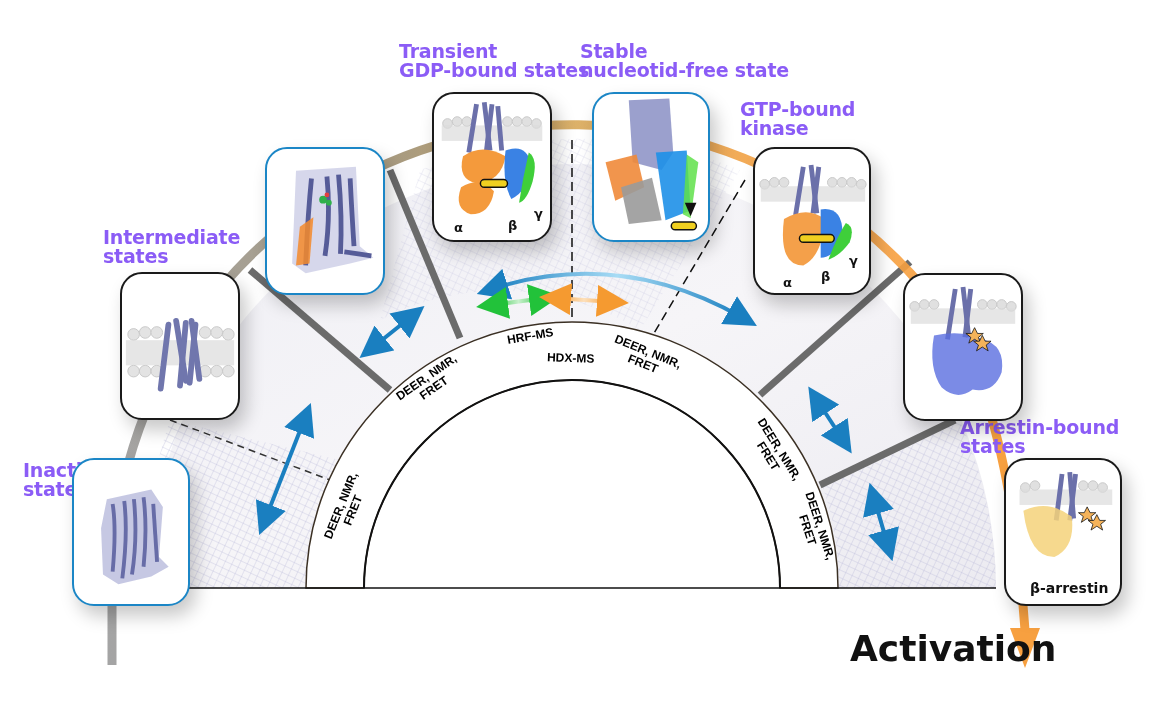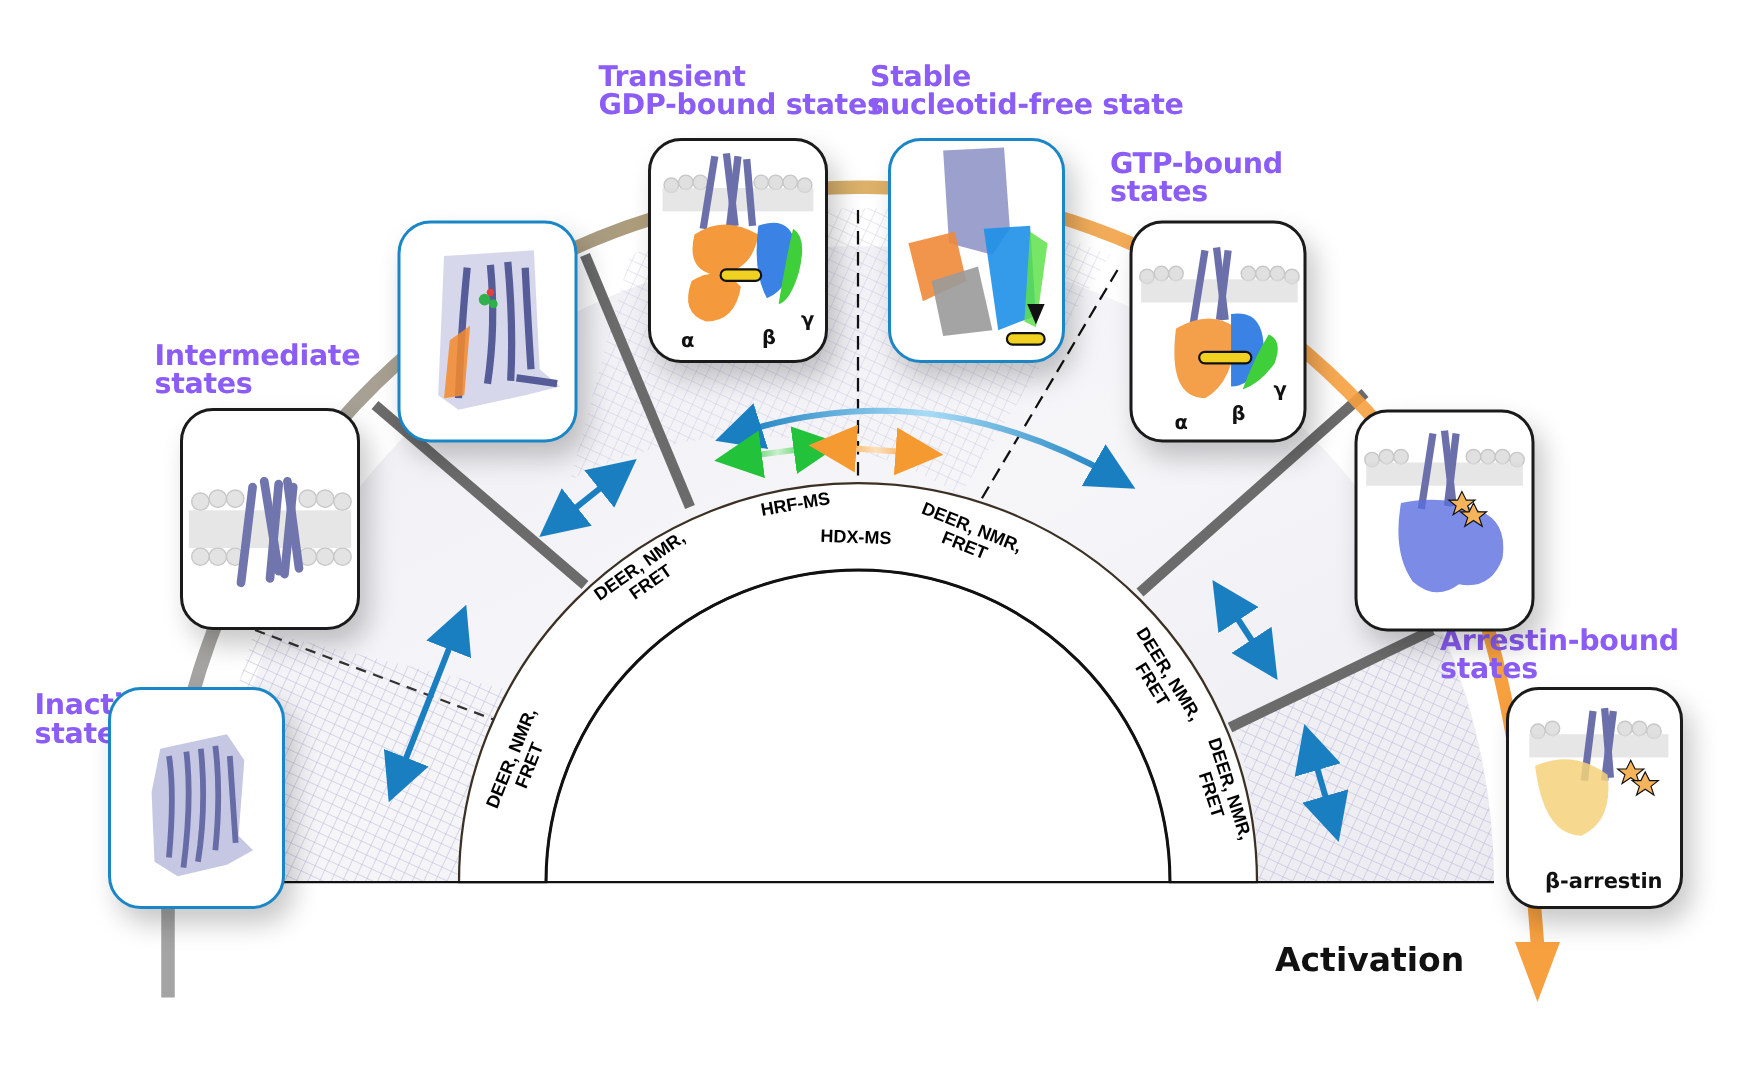--- a/index.html
+++ b/index.html
@@ -6,21 +6,21 @@
   body{width:1164px;height:722px;position:relative;overflow:hidden;font-family:"DejaVu Sans","Liberation Sans",sans-serif;}
   #stage{position:absolute;left:0;top:0;width:1164px;height:722px;}
   .lbl{position:absolute;font-weight:bold;font-size:19px;line-height:19px;color:#8b5cf6;font-family:"DejaVu Sans",sans-serif;letter-spacing:-0.2px;}
   .lbl.r{text-align:left;}
   .card{position:absolute;background:#fff;border-radius:22px;box-sizing:border-box;box-shadow:6px 10px 18px rgba(0,0,0,0.22);overflow:hidden;}
   .card.blue{border:2.5px solid #1b86c6;}
   .card.black{border:2.5px solid #1a1a1a;}
   .card svg{position:absolute;left:0;top:0;width:100%;height:100%;}
   .sub{position:absolute;font-weight:bold;font-size:13px;color:#111;font-family:"DejaVu Sans",sans-serif;}
   .tech{position:absolute;font-family:"Liberation Sans",sans-serif;font-weight:bold;font-size:12px;line-height:13px;color:#000;text-align:center;white-space:pre;}
-  #activation{position:absolute;left:850px;top:628px;font-family:"DejaVu Sans",sans-serif;font-weight:bold;font-size:22px;color:#111;}
+  #activation{position:absolute;left:850px;top:628px;font-family:"DejaVu Sans",sans-serif;font-weight:bold;font-size:36px;color:#111;}
 </style>
 </head>
 <body>
 
 <div id="stage">
 
   <svg width="1164" height="722" viewBox="0 0 1164 722" style="position:absolute;left:0;top:0">
     <defs>
       <linearGradient id="outerArcGrad" x1="0" y1="0" x2="1" y2="0">
         <stop offset="0" stop-color="#9a9a9a"></stop>
@@ -108,21 +108,21 @@
 
   <div class="lbl" style="left:23px;top:436px;white-space:pre;margin-top:25px;">Inactive
 state</div>
   <div class="lbl" style="left:103px;top:228px;white-space:pre;">Intermediate
 states</div>
   <div class="lbl" style="left:399px;top:42px;white-space:pre;">Transient
 GDP-bound states</div>
   <div class="lbl r" style="left:580px;top:42px;width:176px;white-space:pre;">Stable
 nucleotid-free state</div>
   <div class="lbl r" style="left:740px;top:100px;width:130px;white-space:pre;">GTP-bound
-states</div>
+kinase</div>
   <div class="lbl r" style="left:960px;top:418px;width:156px;white-space:pre;">Arrestin-bound
 states</div>
 
   <div class="card blue" style="left:72px;top:458px;width:118px;height:148px;">
     <svg viewBox="0 0 118 148">
       <path d="M34 40 L80 30 L92 48 L88 100 L98 110 L80 120 L46 128 L30 118 L28 70 Z" fill="#b8badc" opacity="0.8"></path>
       <g stroke="#5c62a0" stroke-width="4" fill="none" opacity="0.9">
         <path d="M40 45 Q44 70 40 115"></path>
           <path d="M52 42 Q56 75 50 122"></path>
           <path d="M62 40 Q66 80 60 118"></path>

